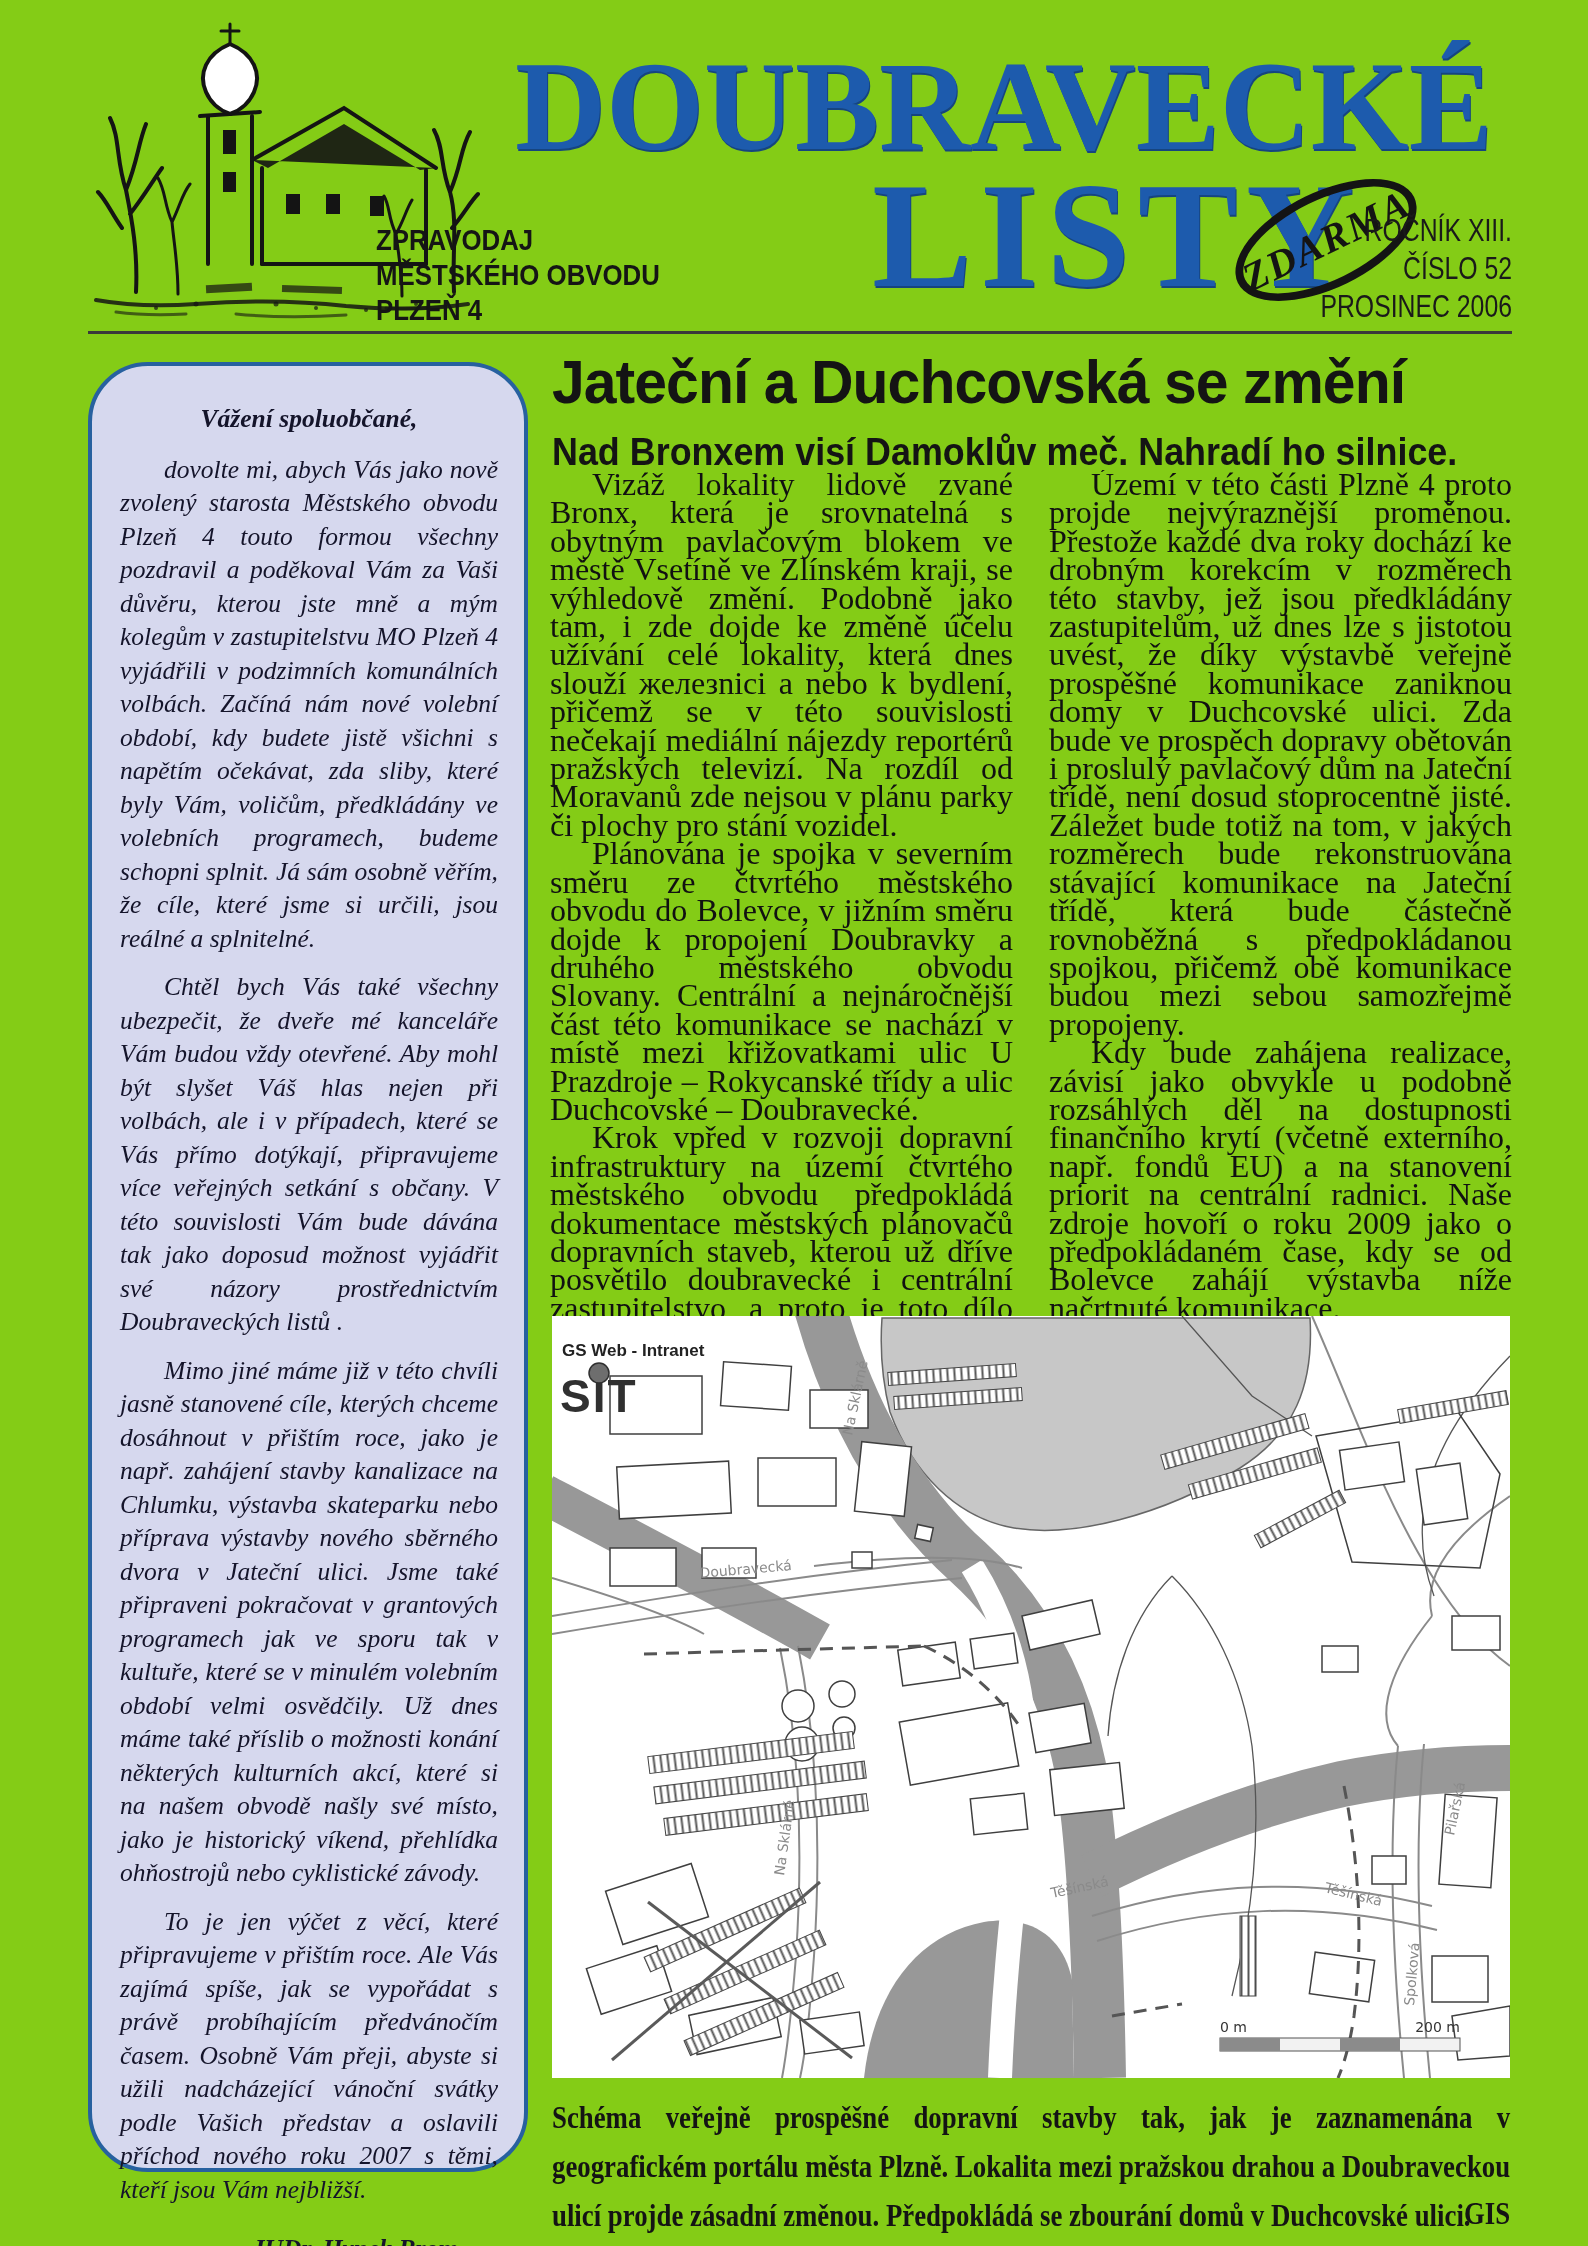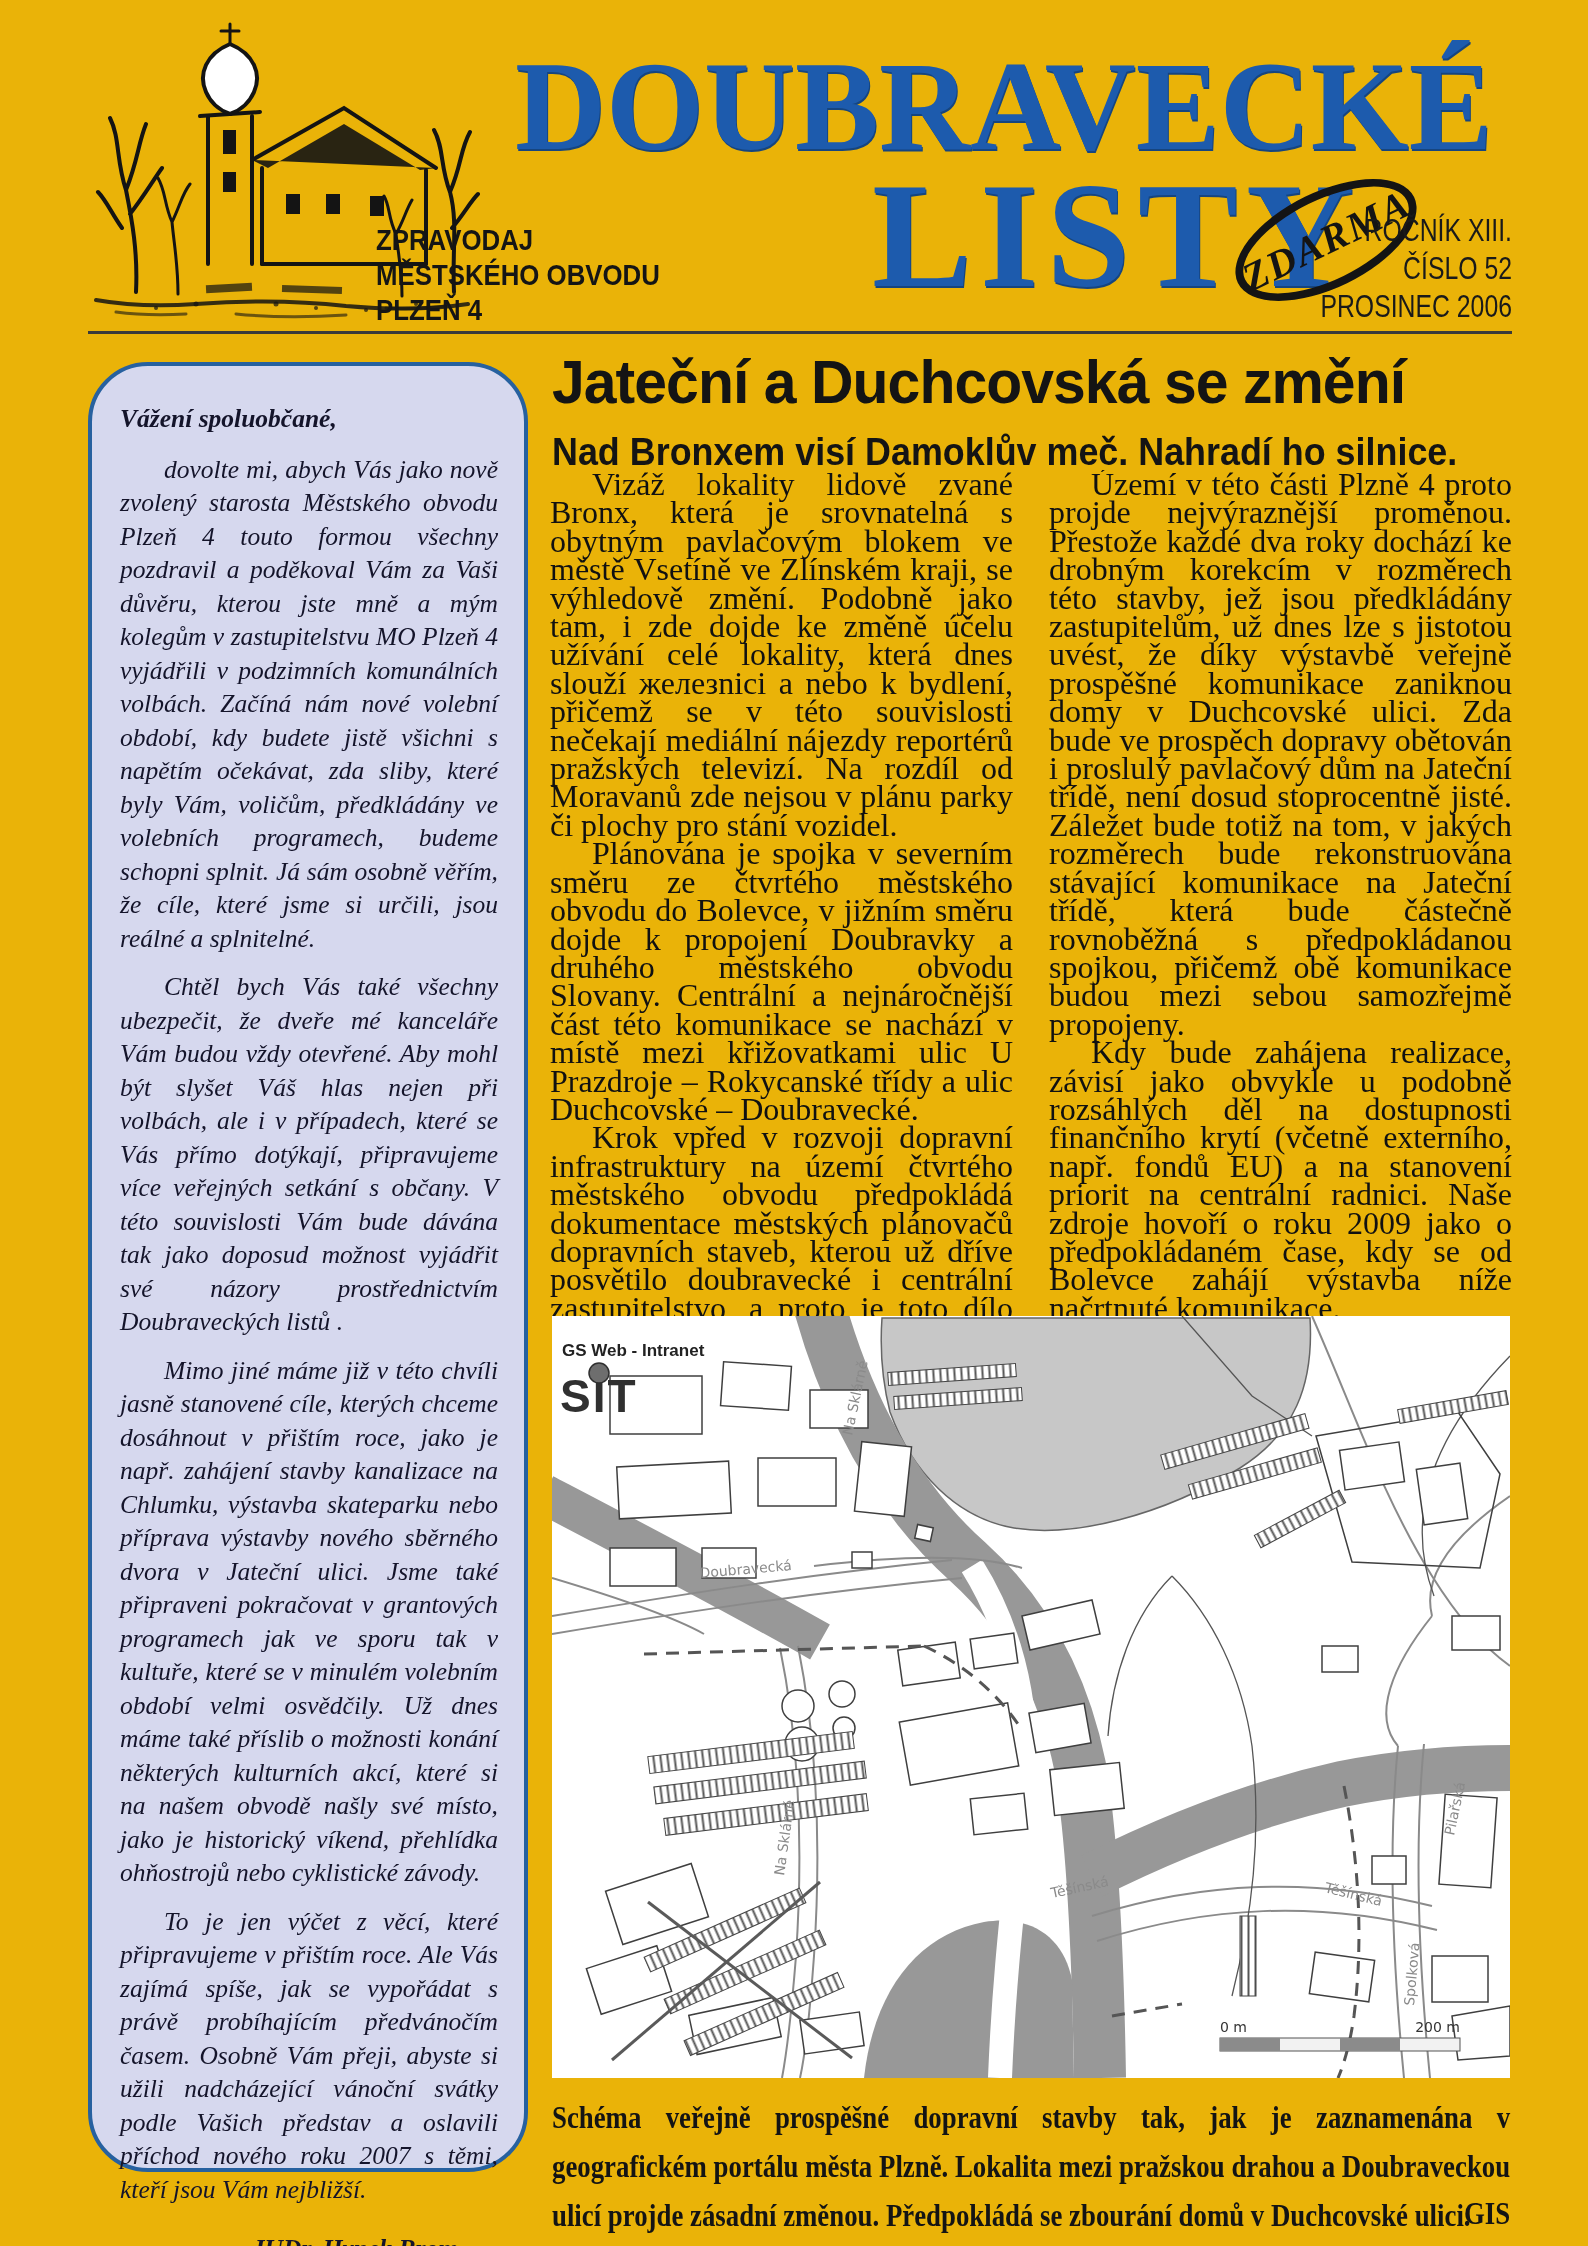--- a/index.html
+++ b/index.html
@@ -1,16 +1,16 @@
 <!DOCTYPE html>
 <html lang="cs"><head>
 <meta charset="utf-8">
 <style>
   html,body { margin:0; padding:0; background:#ffffff; }
-  .page { position:relative; width:1588px; height:2246px; background:#eab308;
+  .page { position:relative; width:1588px; height:2246px; background:#84cc16;
           font-family:"Liberation Serif", serif; color:#111; overflow:hidden; }
 
   
   .logo-svg { position:absolute; left:86px; top:8px; width:396px; height:316px; }
   .m-title1 { position:absolute; left:515px; top:44px; font-family:"Liberation Serif",serif;
               font-weight:bold; font-size:126px; line-height:1; color:#1d5bad;
               white-space:nowrap; text-shadow:1px 2px 0 #16457f; }
   .m-title2 { position:absolute; left:872px; top:160px; font-family:"Liberation Serif",serif;
               font-weight:bold; font-size:150px; line-height:1; color:#1d5bad;
               letter-spacing:8px; white-space:nowrap; text-shadow:1px 2px 0 #16457f; }
@@ -26,21 +26,21 @@
            font-family:"Liberation Sans",sans-serif; font-size:31px; line-height:38px;
            color:#1a1a1a; transform:scaleX(0.80); transform-origin:right top; white-space:nowrap; }
   .header-rule { position:absolute; left:88px; top:331px; width:1424px; height:3px; background:#3a3a3a; }
 
   
   .letter-box { position:absolute; left:88px; top:362px; width:440px; height:1810px;
                 box-sizing:border-box; background:#d6d8ee; border:4px solid #27619f;
                 border-radius:60px; padding:36px 26px 0 28px;
                 font-style:italic; font-size:25.5px; line-height:33.5px;
                 text-align:justify; color:#14142a; }
-  .letter-salutation { font-weight:bold; margin:0 0 17px 0; }
+  .letter-salutation { text-align:center; font-weight:bold; margin:0 0 17px 0; }
   .letter-p { margin:0 0 15px 0; text-indent:44px; }
   .letter-sig-name { margin:26px 0 0 0; text-align:right; padding-right:40px; font-weight:bold; }
 
   
   .headline { position:absolute; left:552px; top:346px; font-family:"Liberation Sans",sans-serif;
               font-weight:700; font-size:62px; letter-spacing:-1px; color:#141414;
               transform:scaleX(0.95); transform-origin:left top; white-space:nowrap; margin:0; }
   .subhead  { position:absolute; left:552px; top:430px; font-family:"Liberation Sans",sans-serif;
               font-weight:700; font-size:39px; color:#141414;
               transform:scaleX(0.92); transform-origin:left top; white-space:nowrap; margin:0; }

